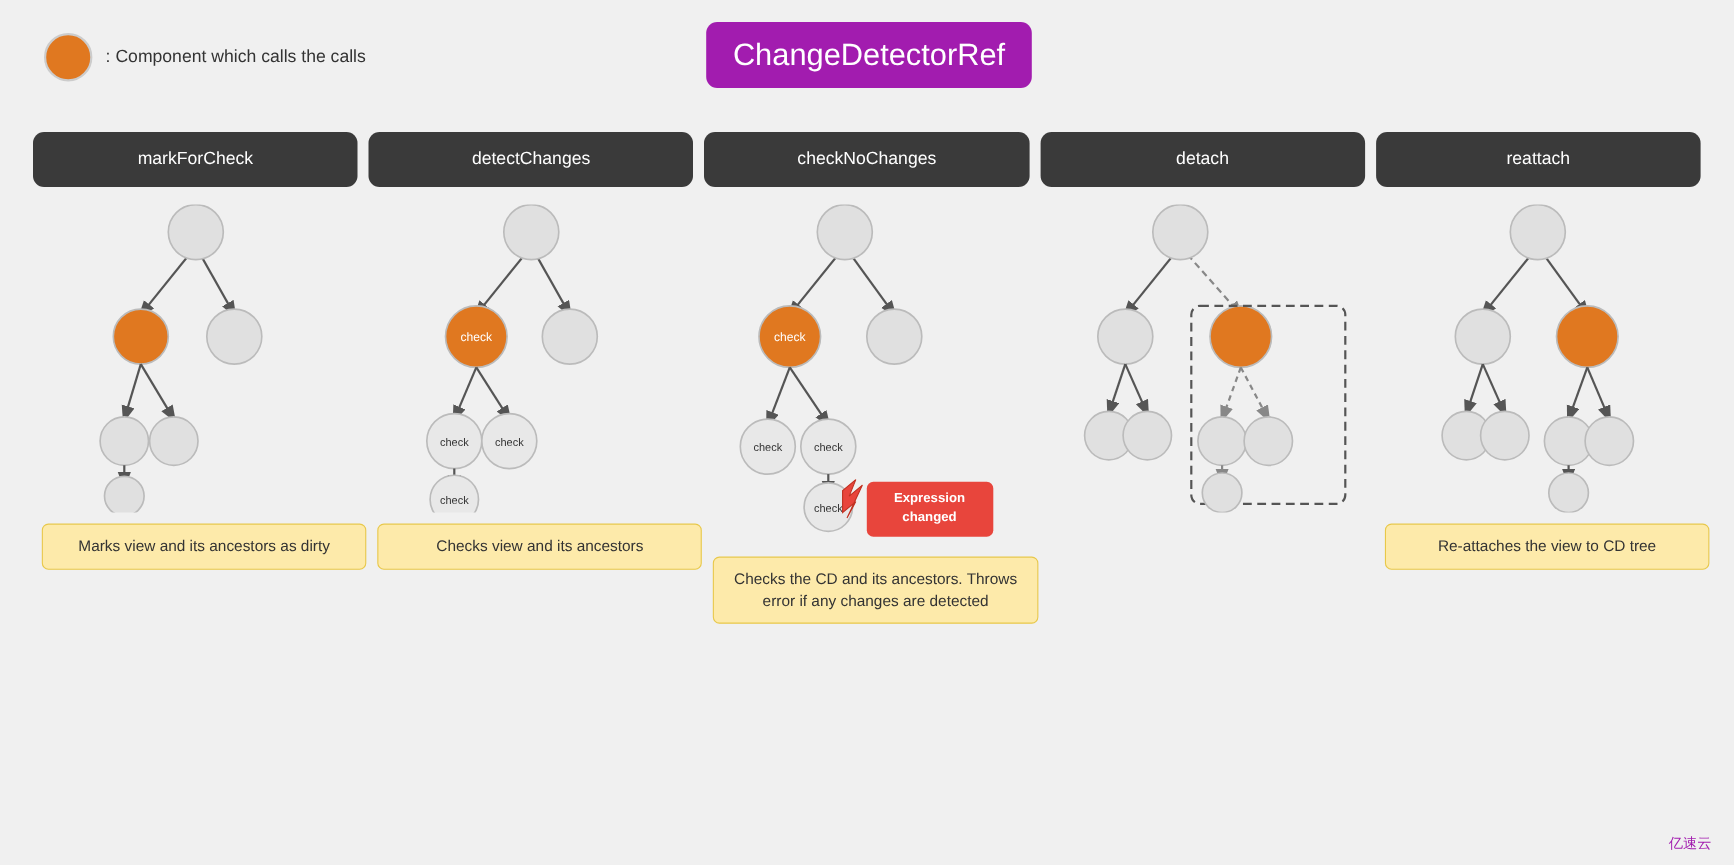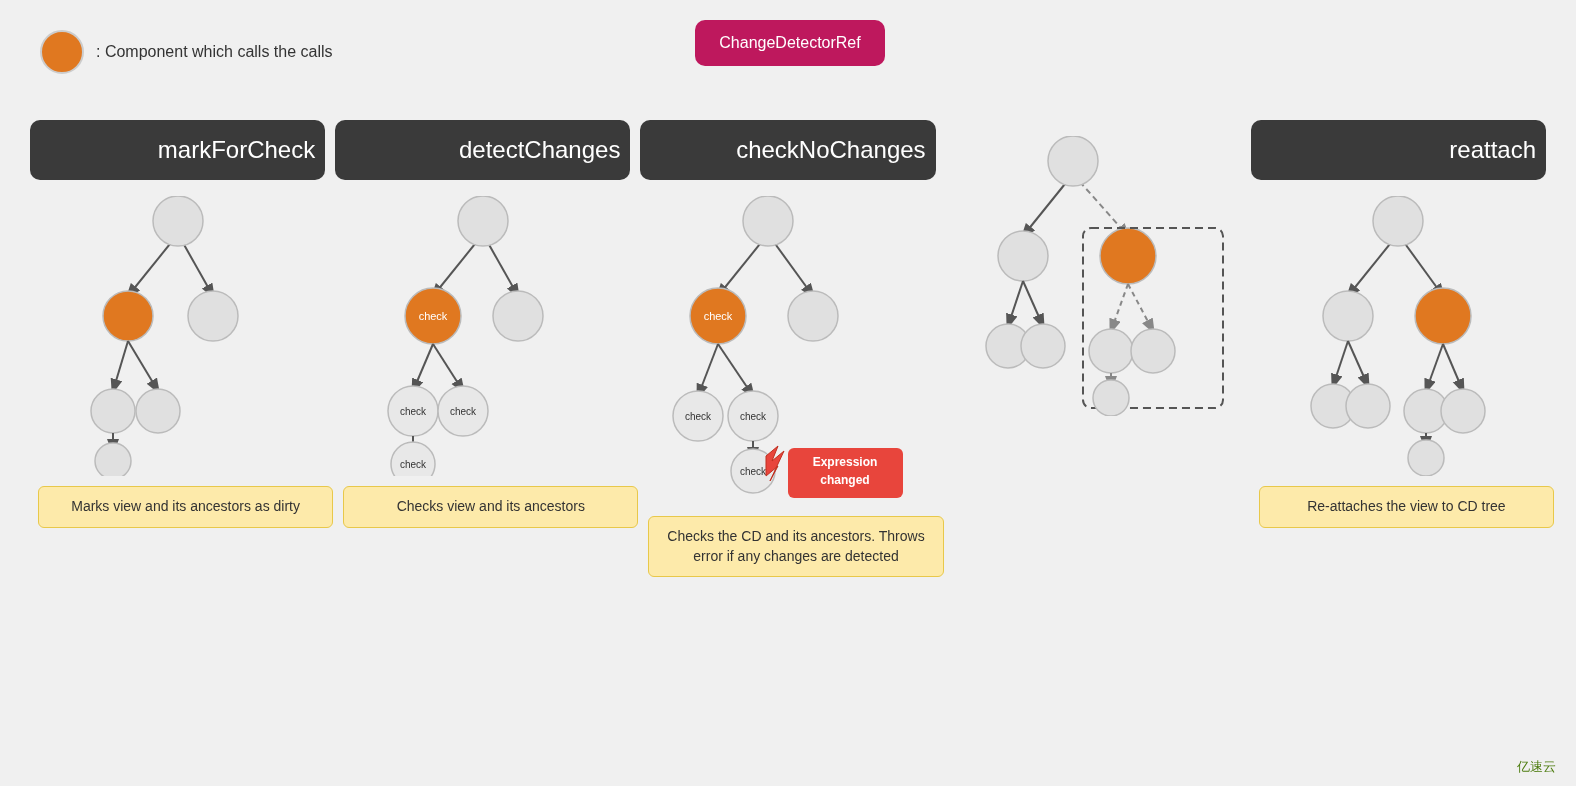--- a/index.html
+++ b/index.html
@@ -44,25 +44,25 @@
 
     
     .root-box {
       position: absolute;
       top: 20px;
       left: 550px;
       width: 480px;
       text-align: center;
     }
     .dark-box {
-      background: #be185d;
+      background: #a21caf;
       color: #fff;
       border-radius: 10px;
       padding: 14px 24px;
-      font-size: 16px;
+      font-size: 28px;
       font-weight: 500;
       display: inline-block;
     }
 
     
     .columns {
       position: absolute;
       top: 120px;
       left: 30px;
       right: 30px;
@@ -74,23 +74,23 @@
       display: flex;
       flex-direction: column;
       align-items: center;
       gap: 0;
     }
     .method-box {
       background: #3a3a3a;
       color: #fff;
       border-radius: 10px;
       padding: 16px 10px;
-      font-size: 24px;
+      font-size: 16px;
       font-weight: 500;
-      text-align: right;
+      text-align: center;
       width: 100%;
     }
 
     
     .tree-container {
       width: 100%;
       margin-top: 16px;
       position: relative;
     }
 
@@ -113,21 +113,21 @@
       line-height: 1.4;
       margin-left: 16px;
     }
 
     
     .watermark {
       position: absolute;
       bottom: 10px;
       right: 20px;
       font-size: 13px;
-      color: #4d7c0f;
+      color: #a21caf;
     }
   </style>
 </head>
 <body>
 <div class="page">
 
   <div class="legend">
     <div class="legend-circle"></div>
     <span class="legend-text">: Component which calls the calls</span>
   </div>
@@ -236,20 +236,21 @@
 
           <rect x="140" y="252" width="115" height="50" rx="6" fill="#e8453c"></rect>
           <text x="197" y="270" text-anchor="middle" font-size="12" fill="#fff" font-weight="bold">Expression</text>
           <text x="197" y="288" text-anchor="middle" font-size="12" fill="#fff" font-weight="bold">changed</text>
         </svg>
       </div>
       <div class="desc-box">Checks the CD and its ancestors. Throws error if any changes are detected</div>
     </div>
 
     <div class="col">
+      <div class="method-box">detach</div>
       <div class="tree-container">
         <svg class="tree-svg" width="280" height="280" viewBox="0 0 280 280">
           <defs>
             <marker id="arrow4" markerWidth="8" markerHeight="8" refX="6" refY="3" orient="auto">
               <path d="M0,0 L0,6 L8,3 z" fill="#555"></path>
             </marker>
             <marker id="arrow4d" markerWidth="8" markerHeight="8" refX="6" refY="3" orient="auto">
               <path d="M0,0 L0,6 L8,3 z" fill="#888"></path>
             </marker>
           </defs>

